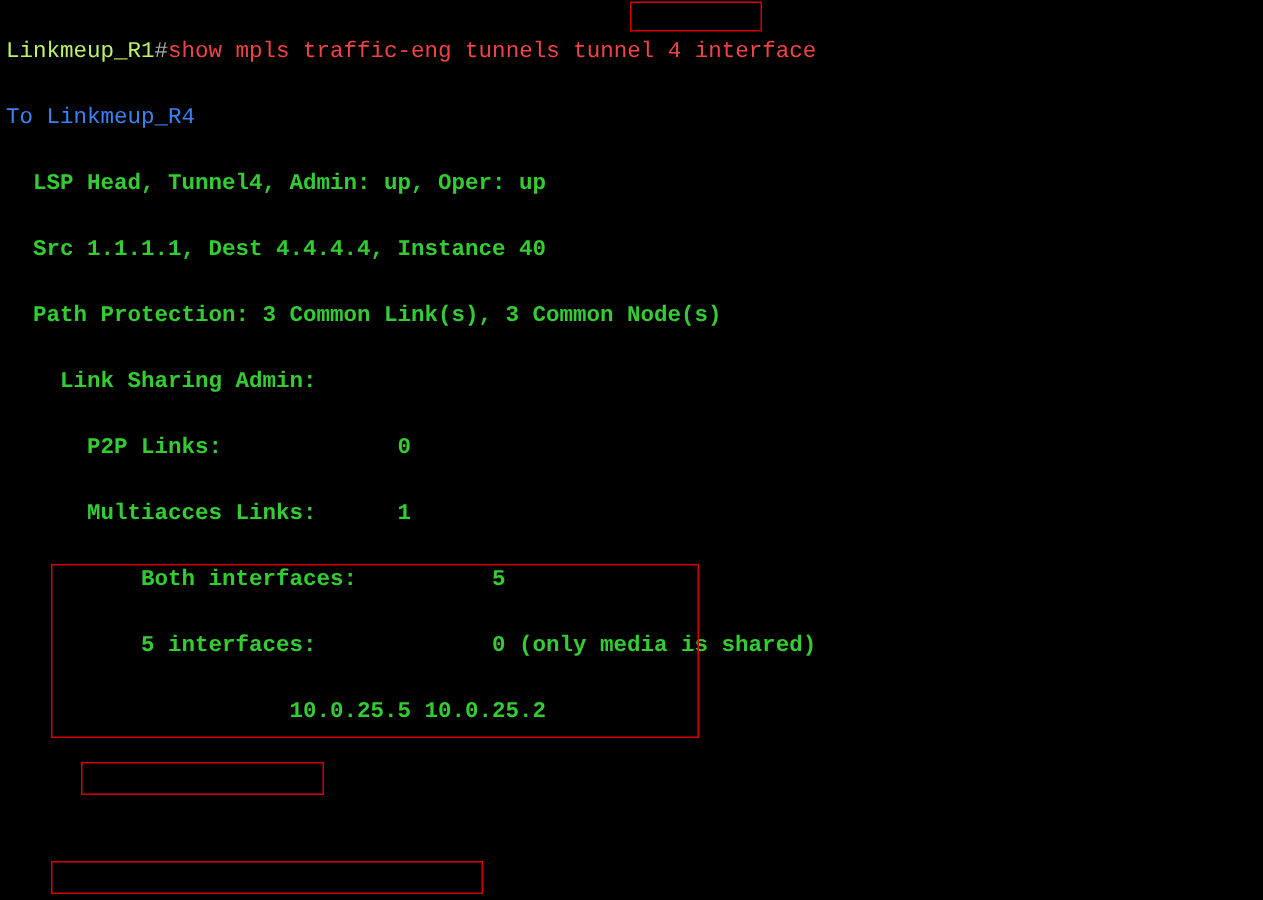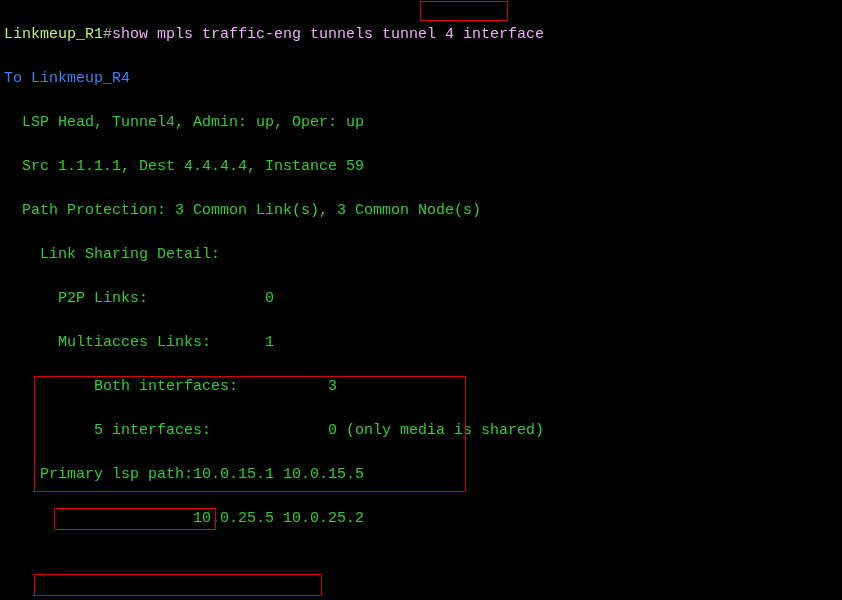--- a/index.html
+++ b/index.html
@@ -14,45 +14,44 @@
     color: #33cc33;
     overflow: hidden;
   }
   .terminal {
     padding: 2px 4px;
     white-space: pre;
     position: relative;
   }
   .hostname { color: #bef264; }
   .prompt-sep { color: #aaaaaa; }
-  .cmd { color: #f0abfc; }
+  .cmd { color: #ef4444; }
   .header { color: #3b82f6; }
-  .line { color: #33cc33; }
+  .line { color: #33cc33; font-weight: bold; }
   .red-box {
     border: 1.5px solid #d60000;
     position: absolute;
     box-sizing: border-box;
     pointer-events: none;
   }
 </style>
 </head>
 <body>
 
 <div class="terminal">
 <div><span class="hostname">Linkmeup_R1</span><span class="prompt-sep">#</span><span class="cmd">show mpls traffic-eng tunnels </span><span class="cmd">tunnel 4</span><span class="cmd"> interface</span></div>
 <div class="header">To Linkmeup_R4</div>
 <div class="line">  LSP Head, Tunnel4, Admin: up, Oper: up</div>
-<div class="line">  Src 1.1.1.1, Dest 4.4.4.4, Instance 59</div>
+<div class="line">  Src 1.1.1.1, Dest 4.4.4.4, Instance 40</div>
 <div class="line">  Path Protection: 3 Common Link(s), 3 Common Node(s)</div>
-<div class="line">    Link Sharing Detail:</div>
+<div class="line">    Link Sharing Admin:</div>
 <div class="line">      P2P Links:             0</div>
 <div class="line">      Multiacces Links:      1</div>
-<div class="line">          Both interfaces:          3</div>
+<div class="line">          Both interfaces:          5</div>
 <div class="line">          5 interfaces:             0 (only media is shared)</div>
-<div class="line">    Primary lsp path:10.0.15.1 10.0.15.5</div>
 <div class="line">                     10.0.25.5 10.0.25.2</div>
 
 
 
 
 
 
 
 
 

